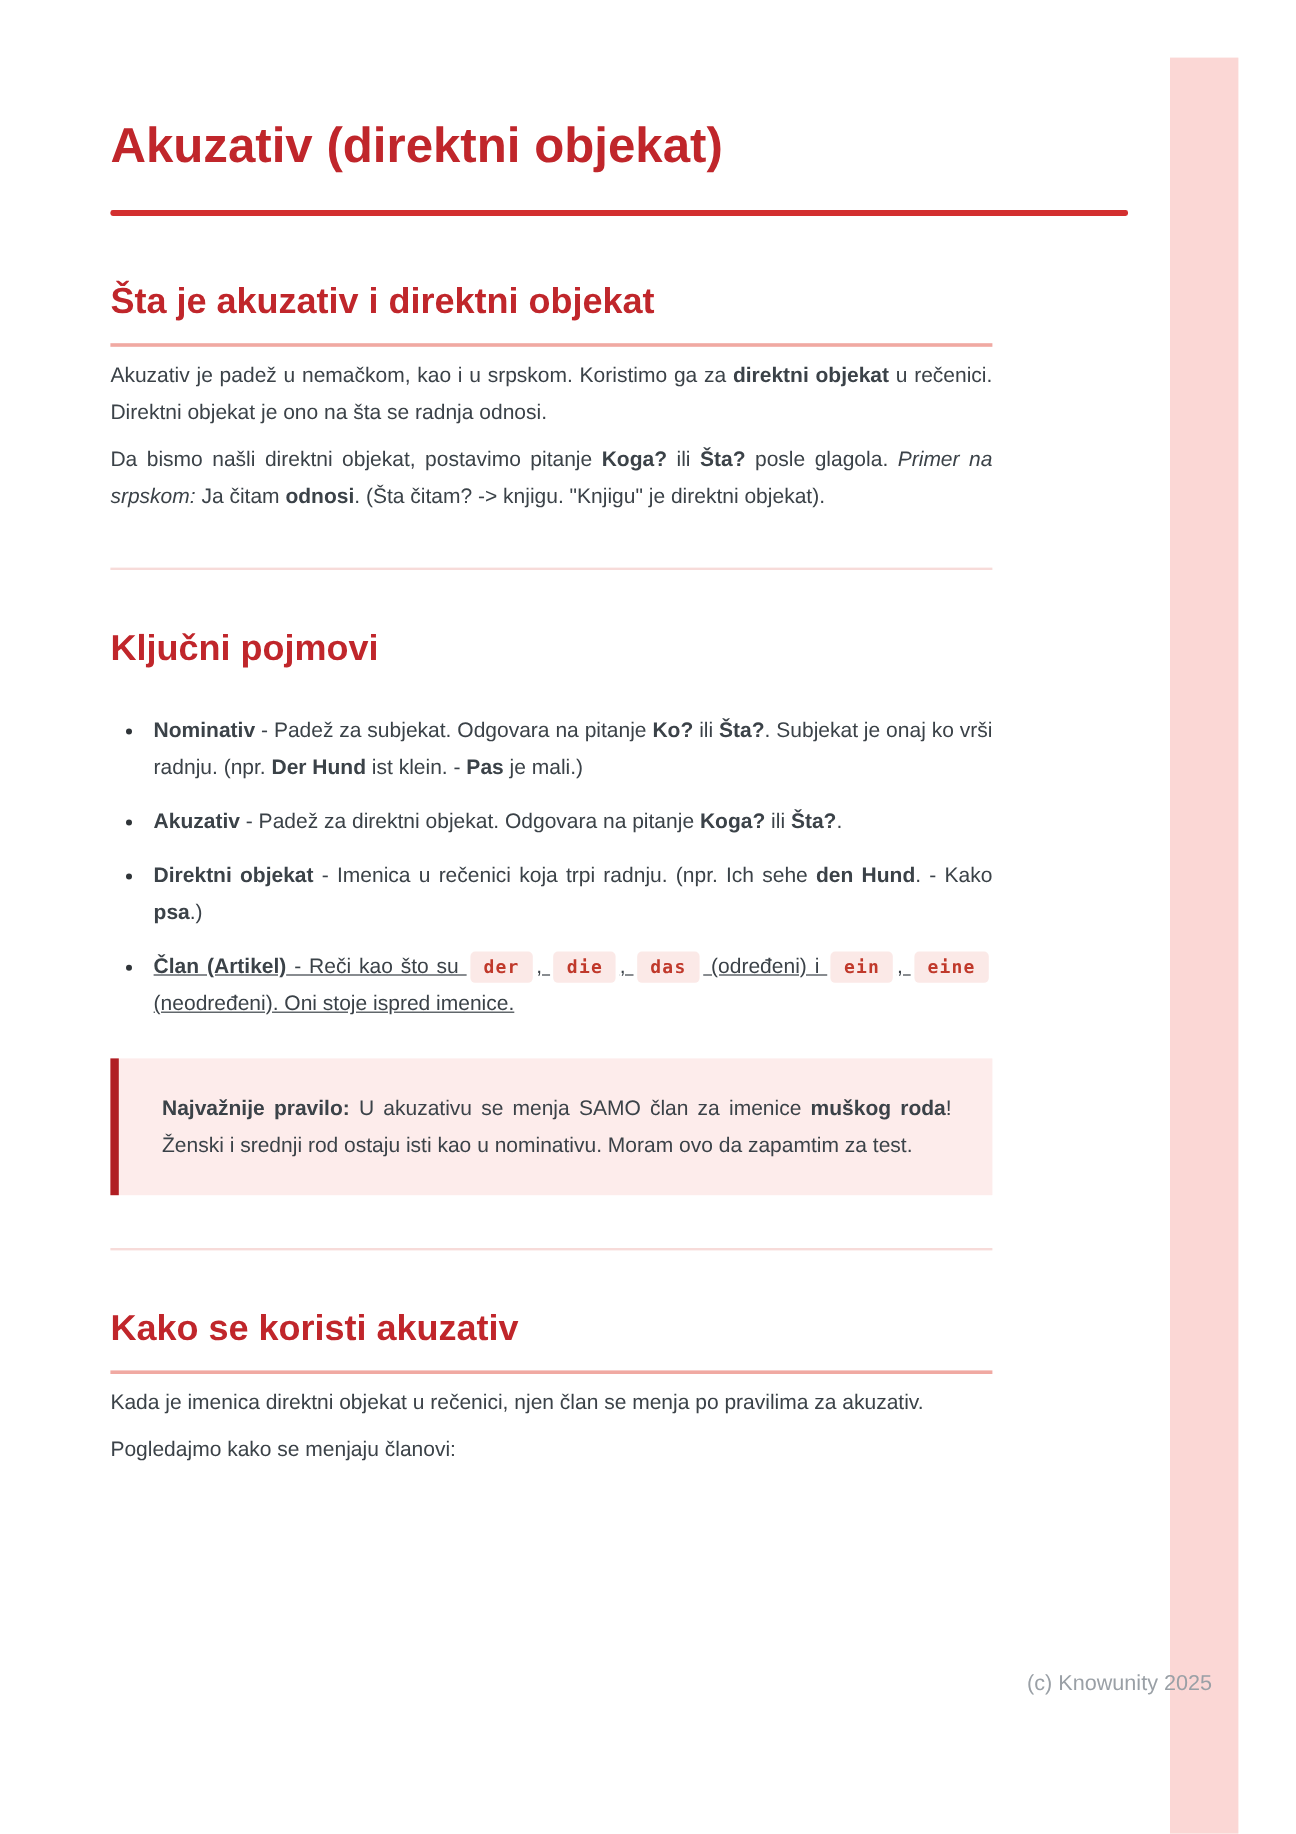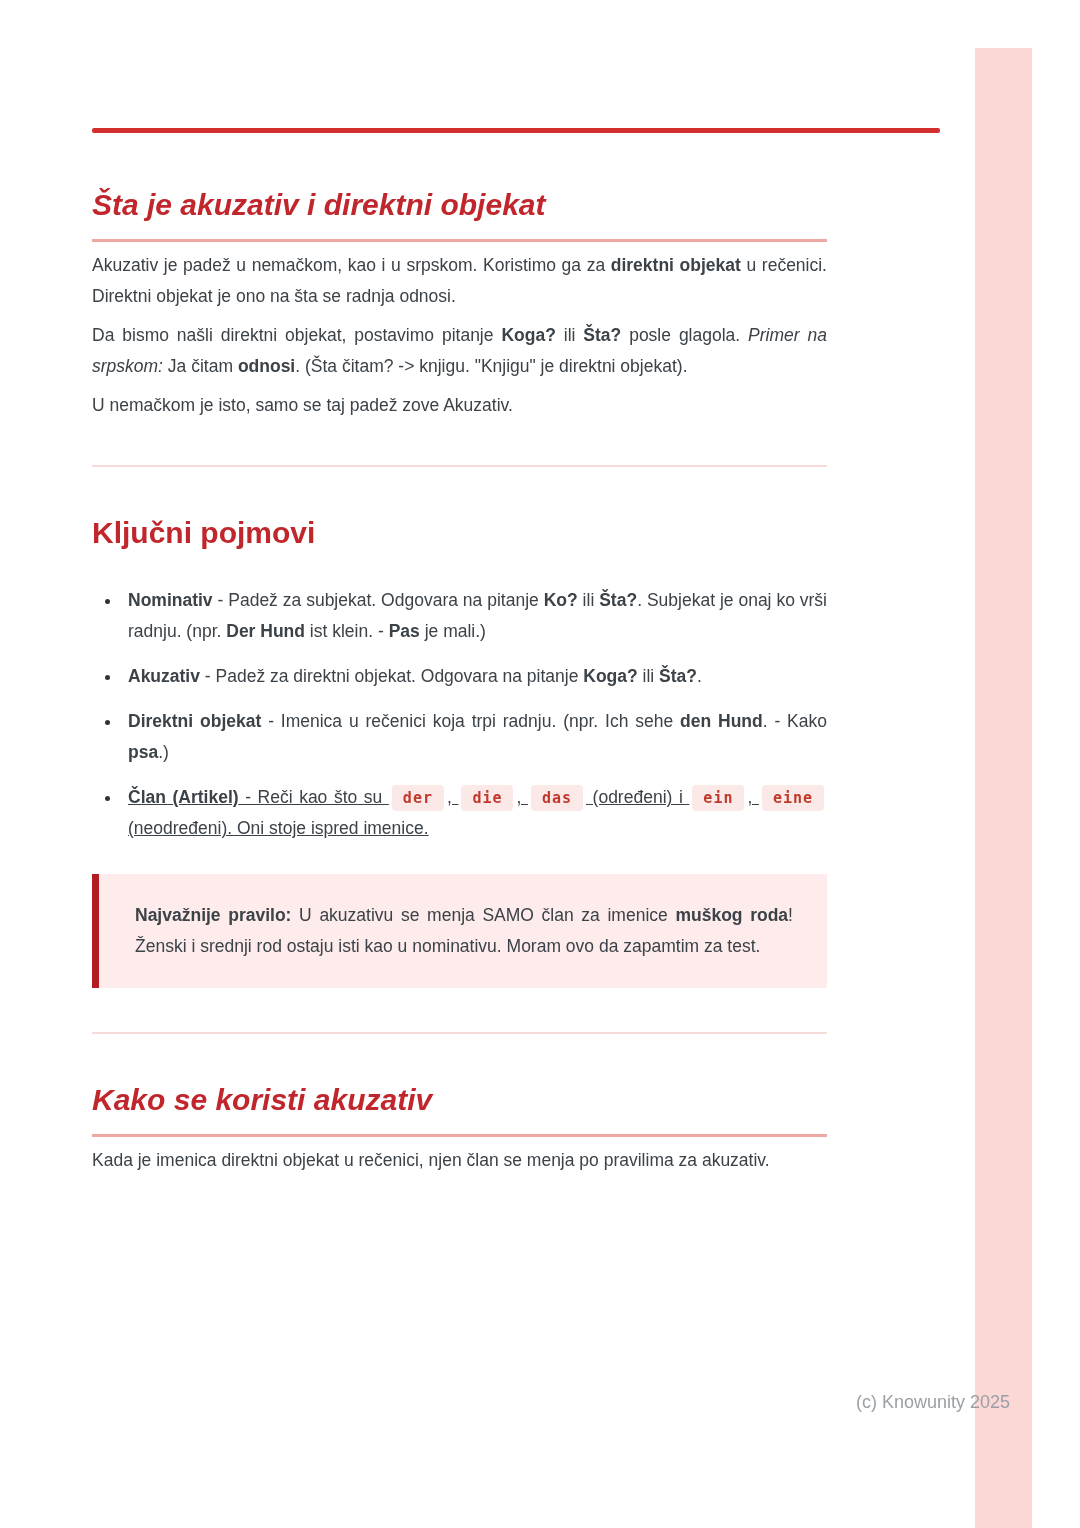--- a/index.html
+++ b/index.html
@@ -41,21 +41,20 @@
   }
   h2.section-heading {
     font-size: 30px;
     line-height: 1.2;
     font-weight: 700;
     color: var(--heading-red, #c0262b);
   }
   .underlined {
     padding-bottom: 16px;
     border-bottom: 3px solid var(--heading-underline, #f0a9a2);
-    font-style: italic;
   }
   .sec1-h { margin-top: 54px; }
   .sec2-h { margin-top: 48px; }
   .sec3-h { margin-top: 48px; }
   p.para {
     font-size: 17.5px;
     line-height: 31px;
     text-align: justify;
     margin-top: 8px;
   }
@@ -108,41 +107,42 @@
     z-index: 2;
   }
 </style>
 </head>
 <body>
 
 <div class="side-stripe"></div>
 
 <div class="content">
 
+  <h1 class="doc-title">Akuzativ (direktni objekat)</h1>
   <div class="title-rule"></div>
 
   <h2 class="section-heading underlined sec1-h">Šta je akuzativ i direktni objekat</h2>
   <p class="para"><span>Akuzativ je padež u nemačkom, kao i u srpskom. Koristimo ga za </span><span class="b">direktni objekat</span><span> u rečenici. Direktni objekat je ono na šta se radnja odnosi.</span></p>
   <p class="para"><span>Da bismo našli direktni objekat, postavimo pitanje </span><span class="b">Koga?</span><span> ili </span><span class="b">Šta?</span><span> posle glagola. </span><span class="i">Primer na srpskom:</span><span> Ja čitam </span><span class="b">odnosi</span><span>. (Šta čitam? -&gt; knjigu. "Knjigu" je direktni objekat).</span></p>
-  <p class="para"><span>U nemačkom je isto, samo se taj padež zove Akuzativ.</span></p>
 
   <div class="divider"></div>
 
   <h2 class="section-heading sec2-h">Ključni pojmovi</h2>
   <ul class="bullets">
     <li><span class="b">Nominativ</span><span> - Padež za subjekat. Odgovara na pitanje </span><span class="b">Ko?</span><span> ili </span><span class="b">Šta?</span><span>. Subjekat je onaj ko vrši radnju. (npr. </span><span class="b">Der Hund</span><span> ist klein. - </span><span class="b">Pas</span><span> je mali.)</span></li>
     <li><span class="b">Akuzativ</span><span> - Padež za direktni objekat. Odgovara na pitanje </span><span class="b">Koga?</span><span> ili </span><span class="b">Šta?</span><span>.</span></li>
     <li><span class="b">Direktni objekat</span><span> - Imenica u rečenici koja trpi radnju. (npr. Ich sehe </span><span class="b">den Hund</span><span>. - Kako </span><span class="b">psa</span><span>.)</span></li>
     <li><span class="b">Član (Artikel)</span><span> - Reči kao što su </span><span class="code-pill">der</span><span>, </span><span class="code-pill">die</span><span>, </span><span class="code-pill">das</span><span> (određeni) i </span><span class="code-pill">ein</span><span>, </span><span class="code-pill">eine</span><span> (neodređeni). Oni stoje ispred imenice.</span></li>
   </ul>
 
   <div class="callout">
     <p class="para"><span class="b">Najvažnije pravilo:</span><span> U akuzativu se menja SAMO član za imenice </span><span class="b">muškog roda</span><span>! Ženski i srednji rod ostaju isti kao u nominativu. Moram ovo da zapamtim za test.</span></p>
   </div>
 
   <div class="divider"></div>
 
   <h2 class="section-heading underlined sec3-h">Kako se koristi akuzativ</h2>
   <p class="para"><span>Kada je imenica direktni objekat u rečenici, njen član se menja po pravilima za akuzativ.</span></p>
+  <p class="para"><span>Pogledajmo kako se menjaju članovi:</span></p>
 
 </div>
 
 <div class="watermark">(c) Knowunity 2025</div>
 
 </body></html>

